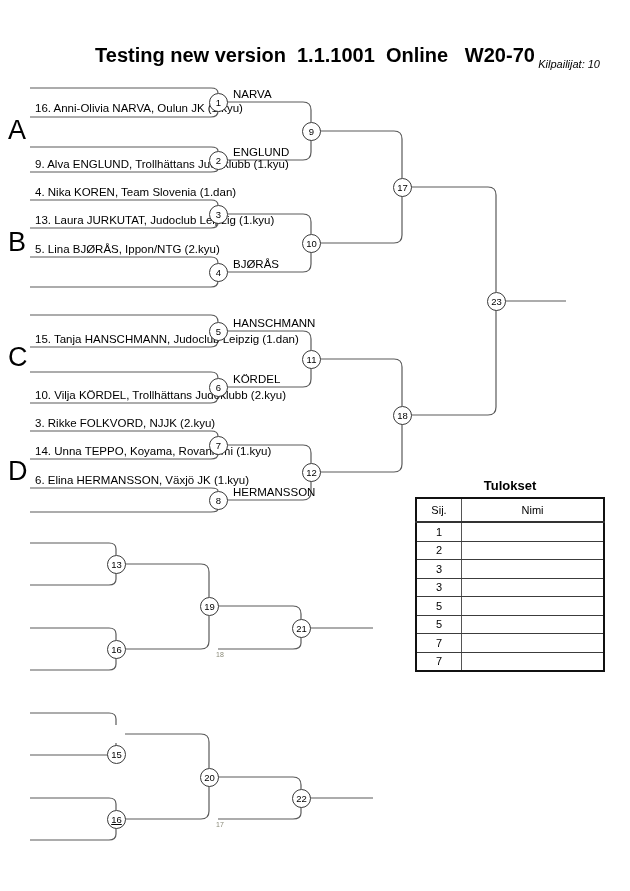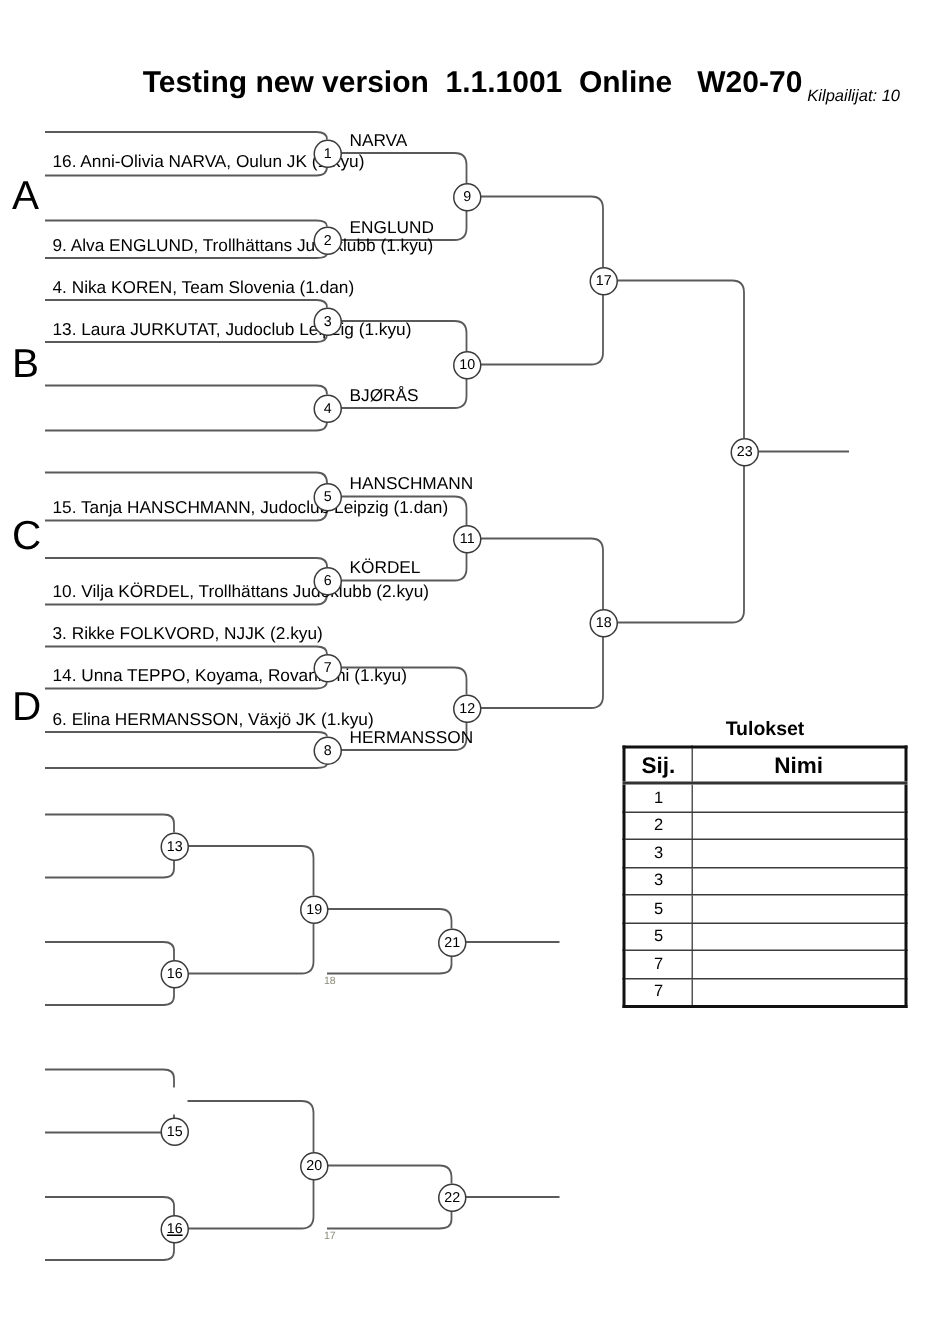--- a/index.html
+++ b/index.html
@@ -13,21 +13,21 @@
   .player{position:absolute;left:35px;font-size:11.5px;line-height:13px;white-space:nowrap;z-index:2;}
   .winner{position:absolute;left:233px;font-size:11.5px;line-height:13px;white-space:nowrap;z-index:2;}
   .circle{position:absolute;width:17px;height:17px;border:1px solid #3a3a3a;border-radius:50%;
           background:#fff;display:flex;align-items:center;justify-content:center;
           font-size:9.5px;line-height:1;z-index:3;}
   .feed{position:absolute;font-size:7px;line-height:7px;color:#8a8a78;z-index:2;}
   .results-title{position:absolute;left:415px;top:478px;width:190px;text-align:center;
                  font-size:13px;font-weight:bold;z-index:2;}
   table.results{position:absolute;left:415px;top:497px;width:190px;border-collapse:collapse;
                 border:2px solid #111;z-index:2;table-layout:fixed;}
-  table.results th{font-size:15px;font-weight:bold;height:20px;
+  table.results th{font-size:11px;font-weight:normal;height:20px;
                    border:1px solid #555;border-bottom:2px solid #333;}
   table.results td{font-size:11px;height:15.5px;text-align:center;
                    border-left:1px solid #555;border-right:1px solid #555;
                    border-top:1px solid #9a9a9a;border-bottom:1px solid #3c3c3c;}
   .col-sij{width:42px;}
 </style>
 </head>
 <body>
 
 <div class="page">
@@ -100,20 +100,21 @@
 
   <div class="section-letter" style="top:117px;">A</div>
   <div class="section-letter" style="top:229px;">B</div>
   <div class="section-letter" style="top:344px;">C</div>
   <div class="section-letter" style="top:458px;">D</div>
 
   <div class="player" style="top:102px;">16. Anni-Olivia NARVA, Oulun JK (1.kyu)</div>
   <div class="player" style="top:158px;">9. Alva ENGLUND, Trollhättans Judoklubb (1.kyu)</div>
   <div class="player" style="top:186px;">4. Nika KOREN, Team Slovenia (1.dan)</div>
   <div class="player" style="top:214px;">13. Laura JURKUTAT, Judoclub Leipzig (1.kyu)</div>
+  <div class="player" style="top:243px;">5. Lina BJØRÅS, Ippon/NTG (2.kyu)</div>
   <div class="player" style="top:333px;">15. Tanja HANSCHMANN, Judoclub Leipzig (1.dan)</div>
   <div class="player" style="top:389px;">10. Vilja KÖRDEL, Trollhättans Judoklubb (2.kyu)</div>
   <div class="player" style="top:417px;">3. Rikke FOLKVORD, NJJK (2.kyu)</div>
   <div class="player" style="top:445px;">14. Unna TEPPO, Koyama, Rovaniemi (1.kyu)</div>
   <div class="player" style="top:474px;">6. Elina HERMANSSON, Växjö JK (1.kyu)</div>
 
   <div class="winner" style="top:88px;">NARVA</div>
   <div class="winner" style="top:146px;">ENGLUND</div>
   <div class="winner" style="top:258px;">BJØRÅS</div>
   <div class="winner" style="top:317px;">HANSCHMANN</div>

